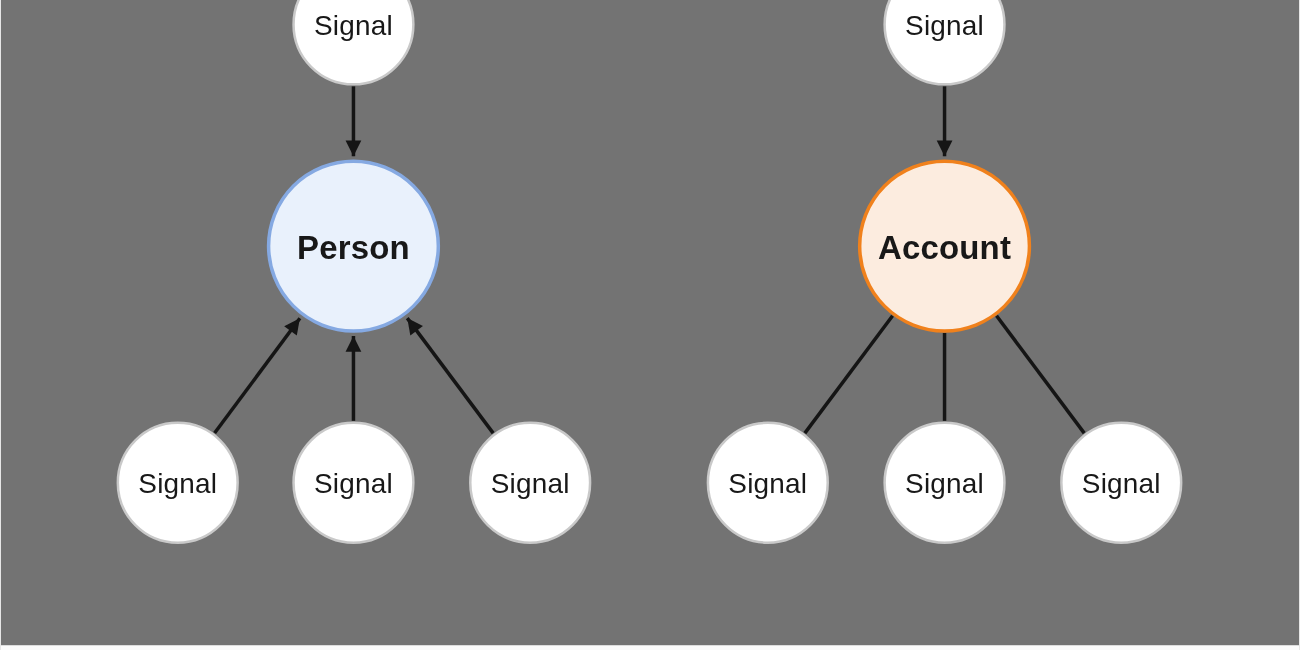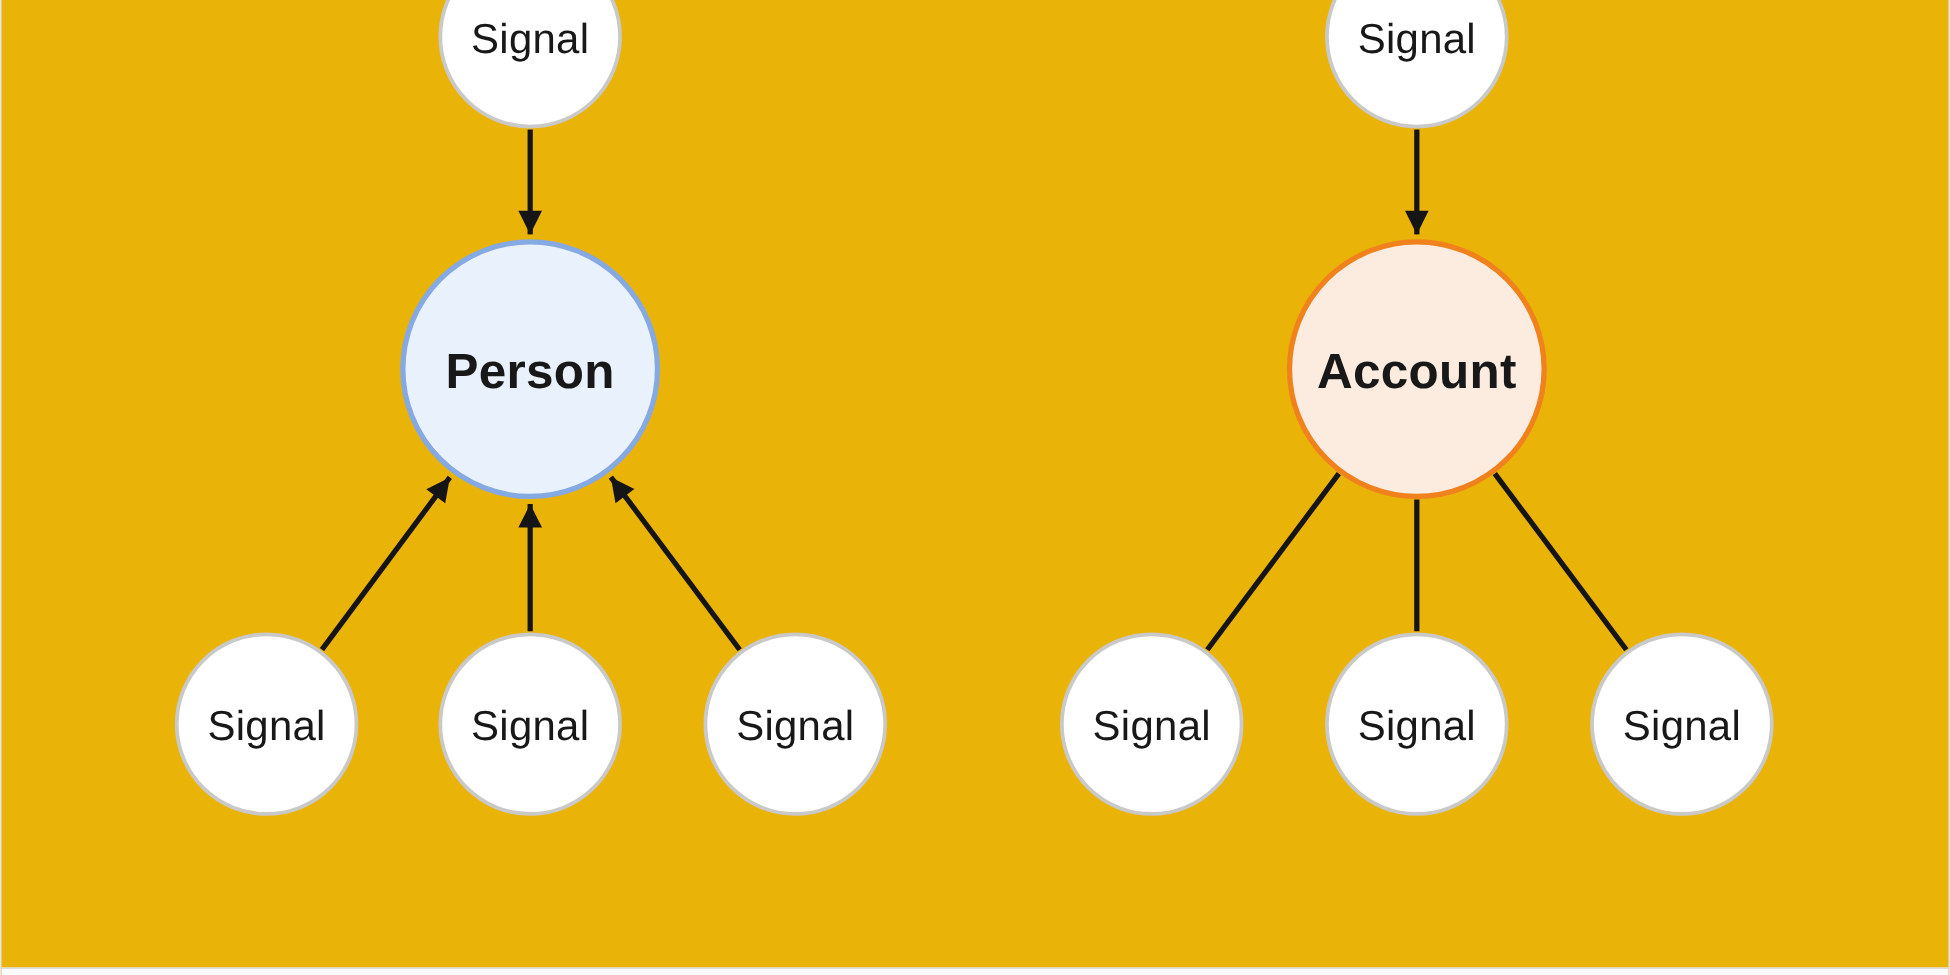--- a/index.html
+++ b/index.html
@@ -4,21 +4,21 @@
 <style>
   html, body {
     margin: 0;
     padding: 0;
     background: #ffffff;
   }
   .stage {
     position: relative;
     width: 1300px;
     height: 650px;
-    background: #eab308;
+    background: #737373;
     overflow: hidden;
     box-sizing: border-box;
     border-left: 1px solid #e6e6e6;
     border-right: 1px solid #e6e6e6;
   }
   svg.graph {
     display: block;
     width: 100%;
     height: 100%;
   }

